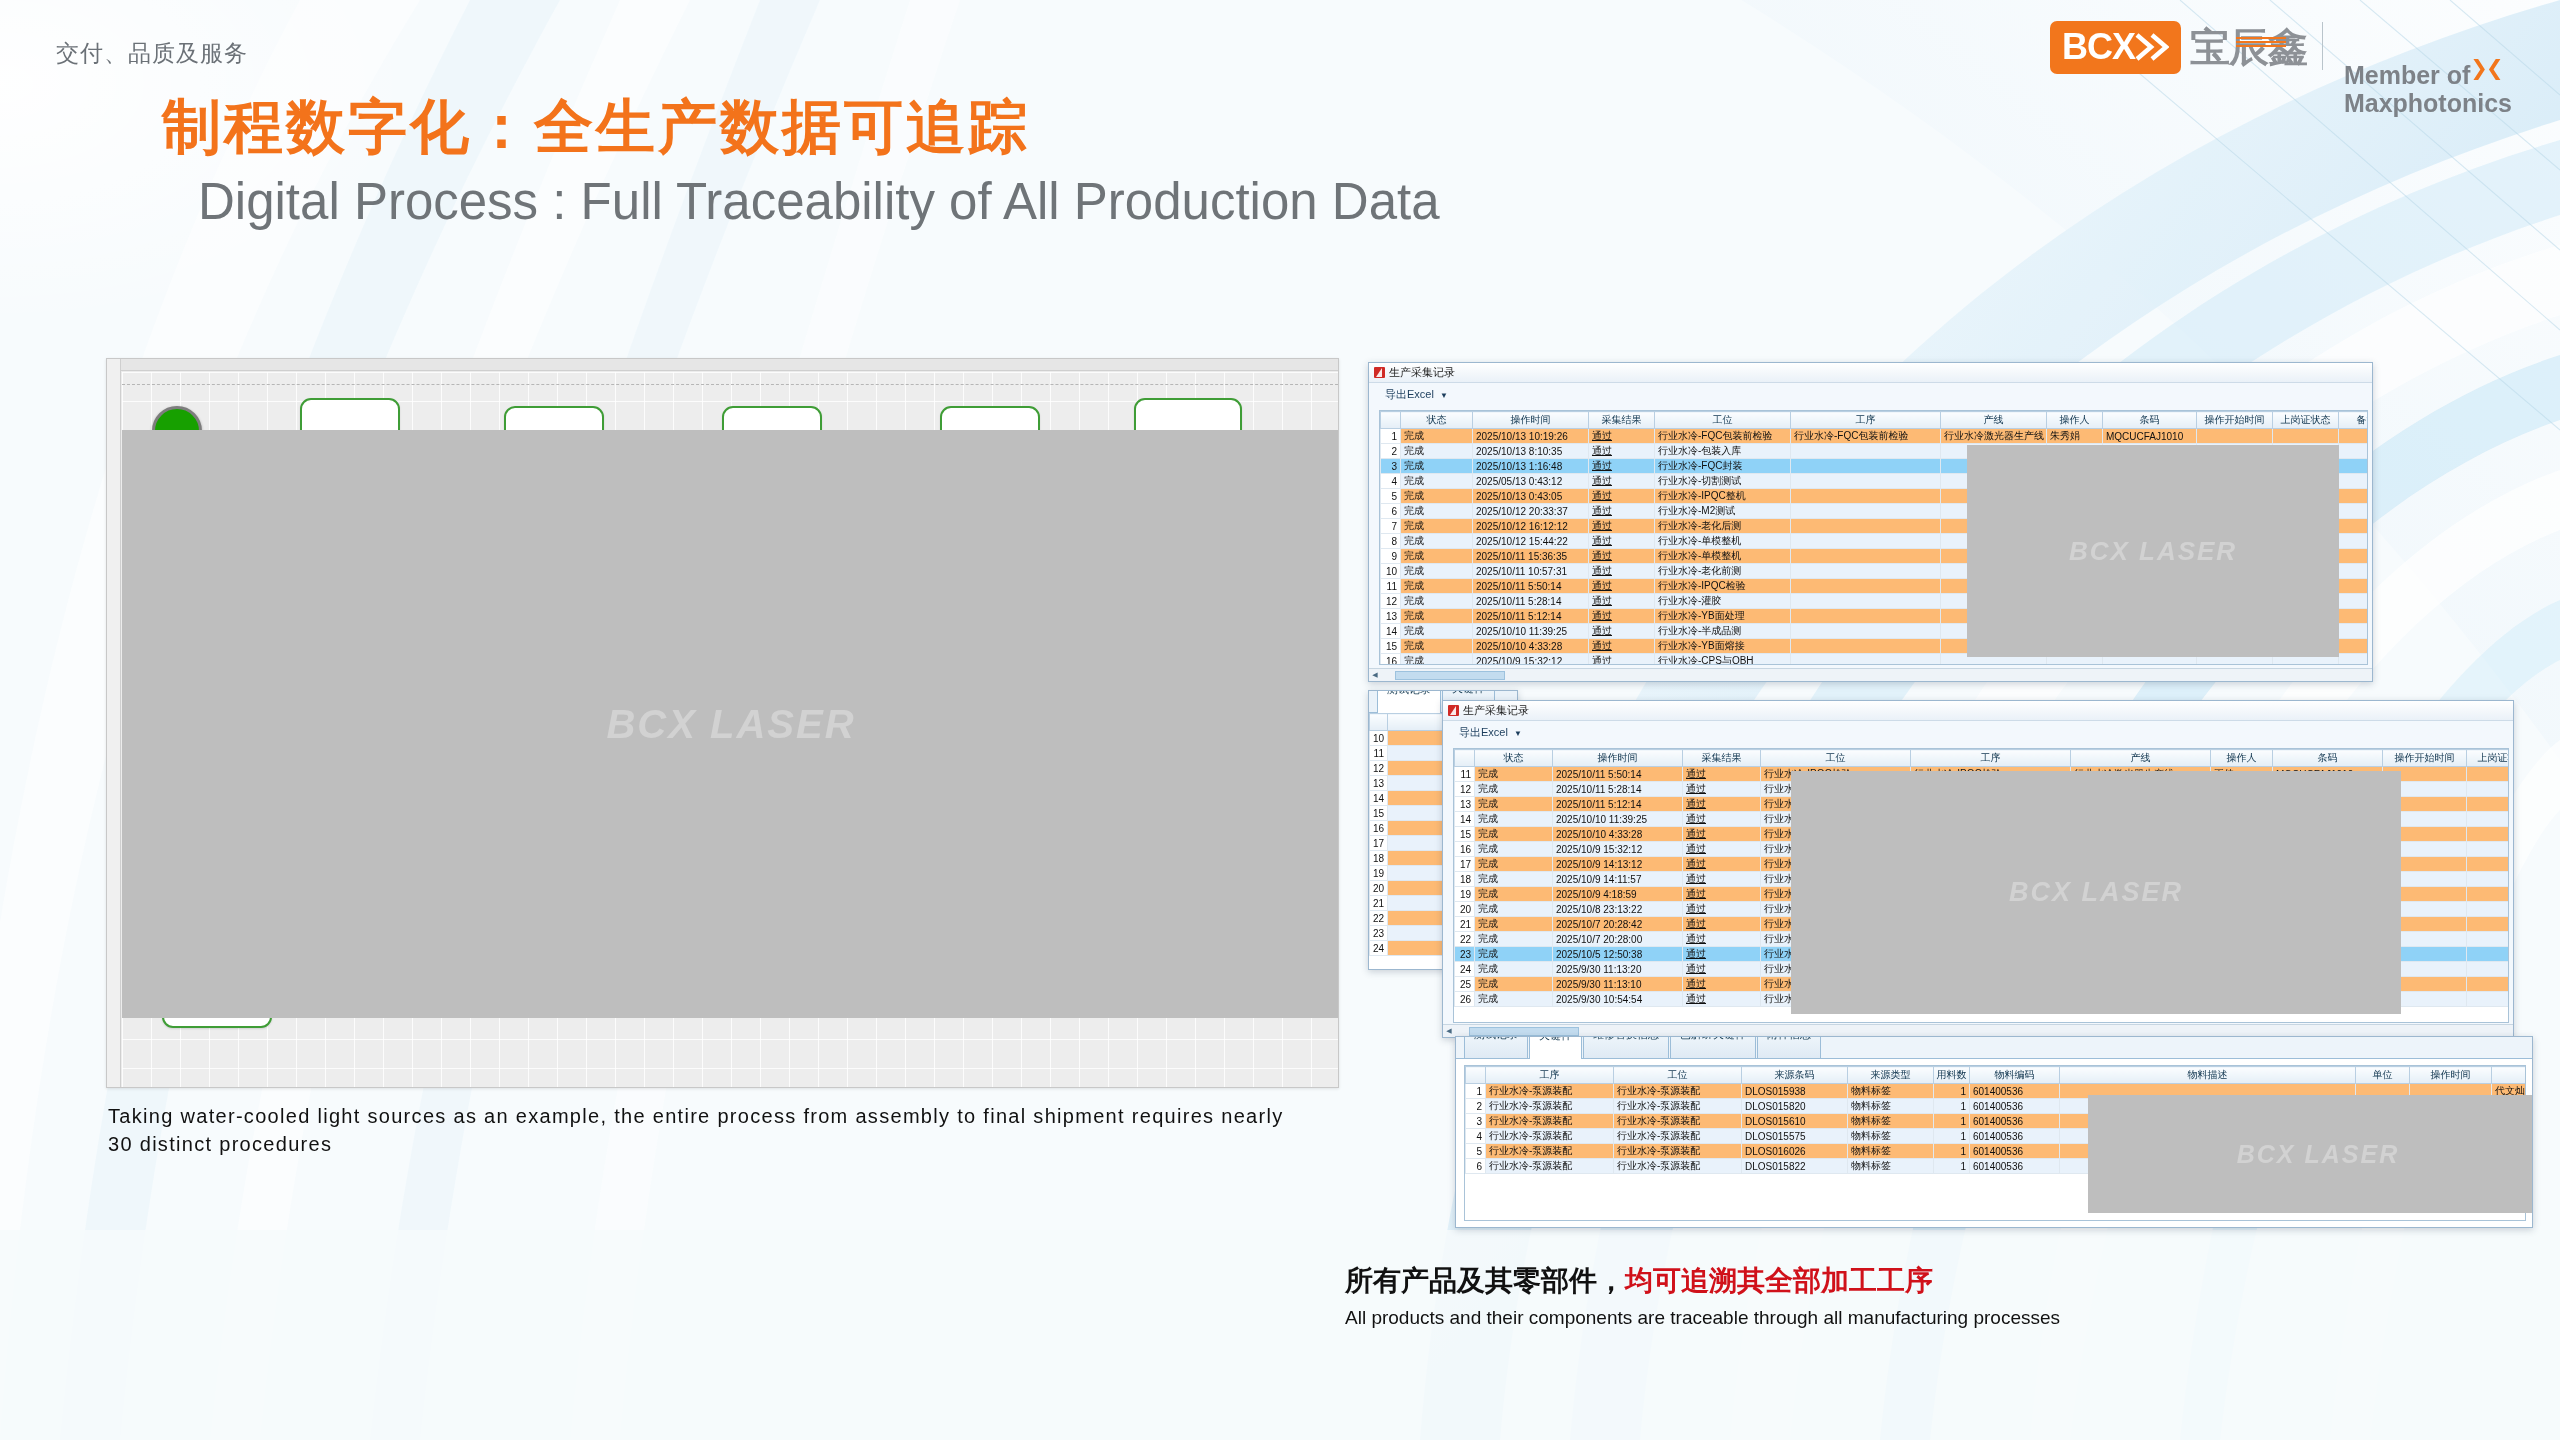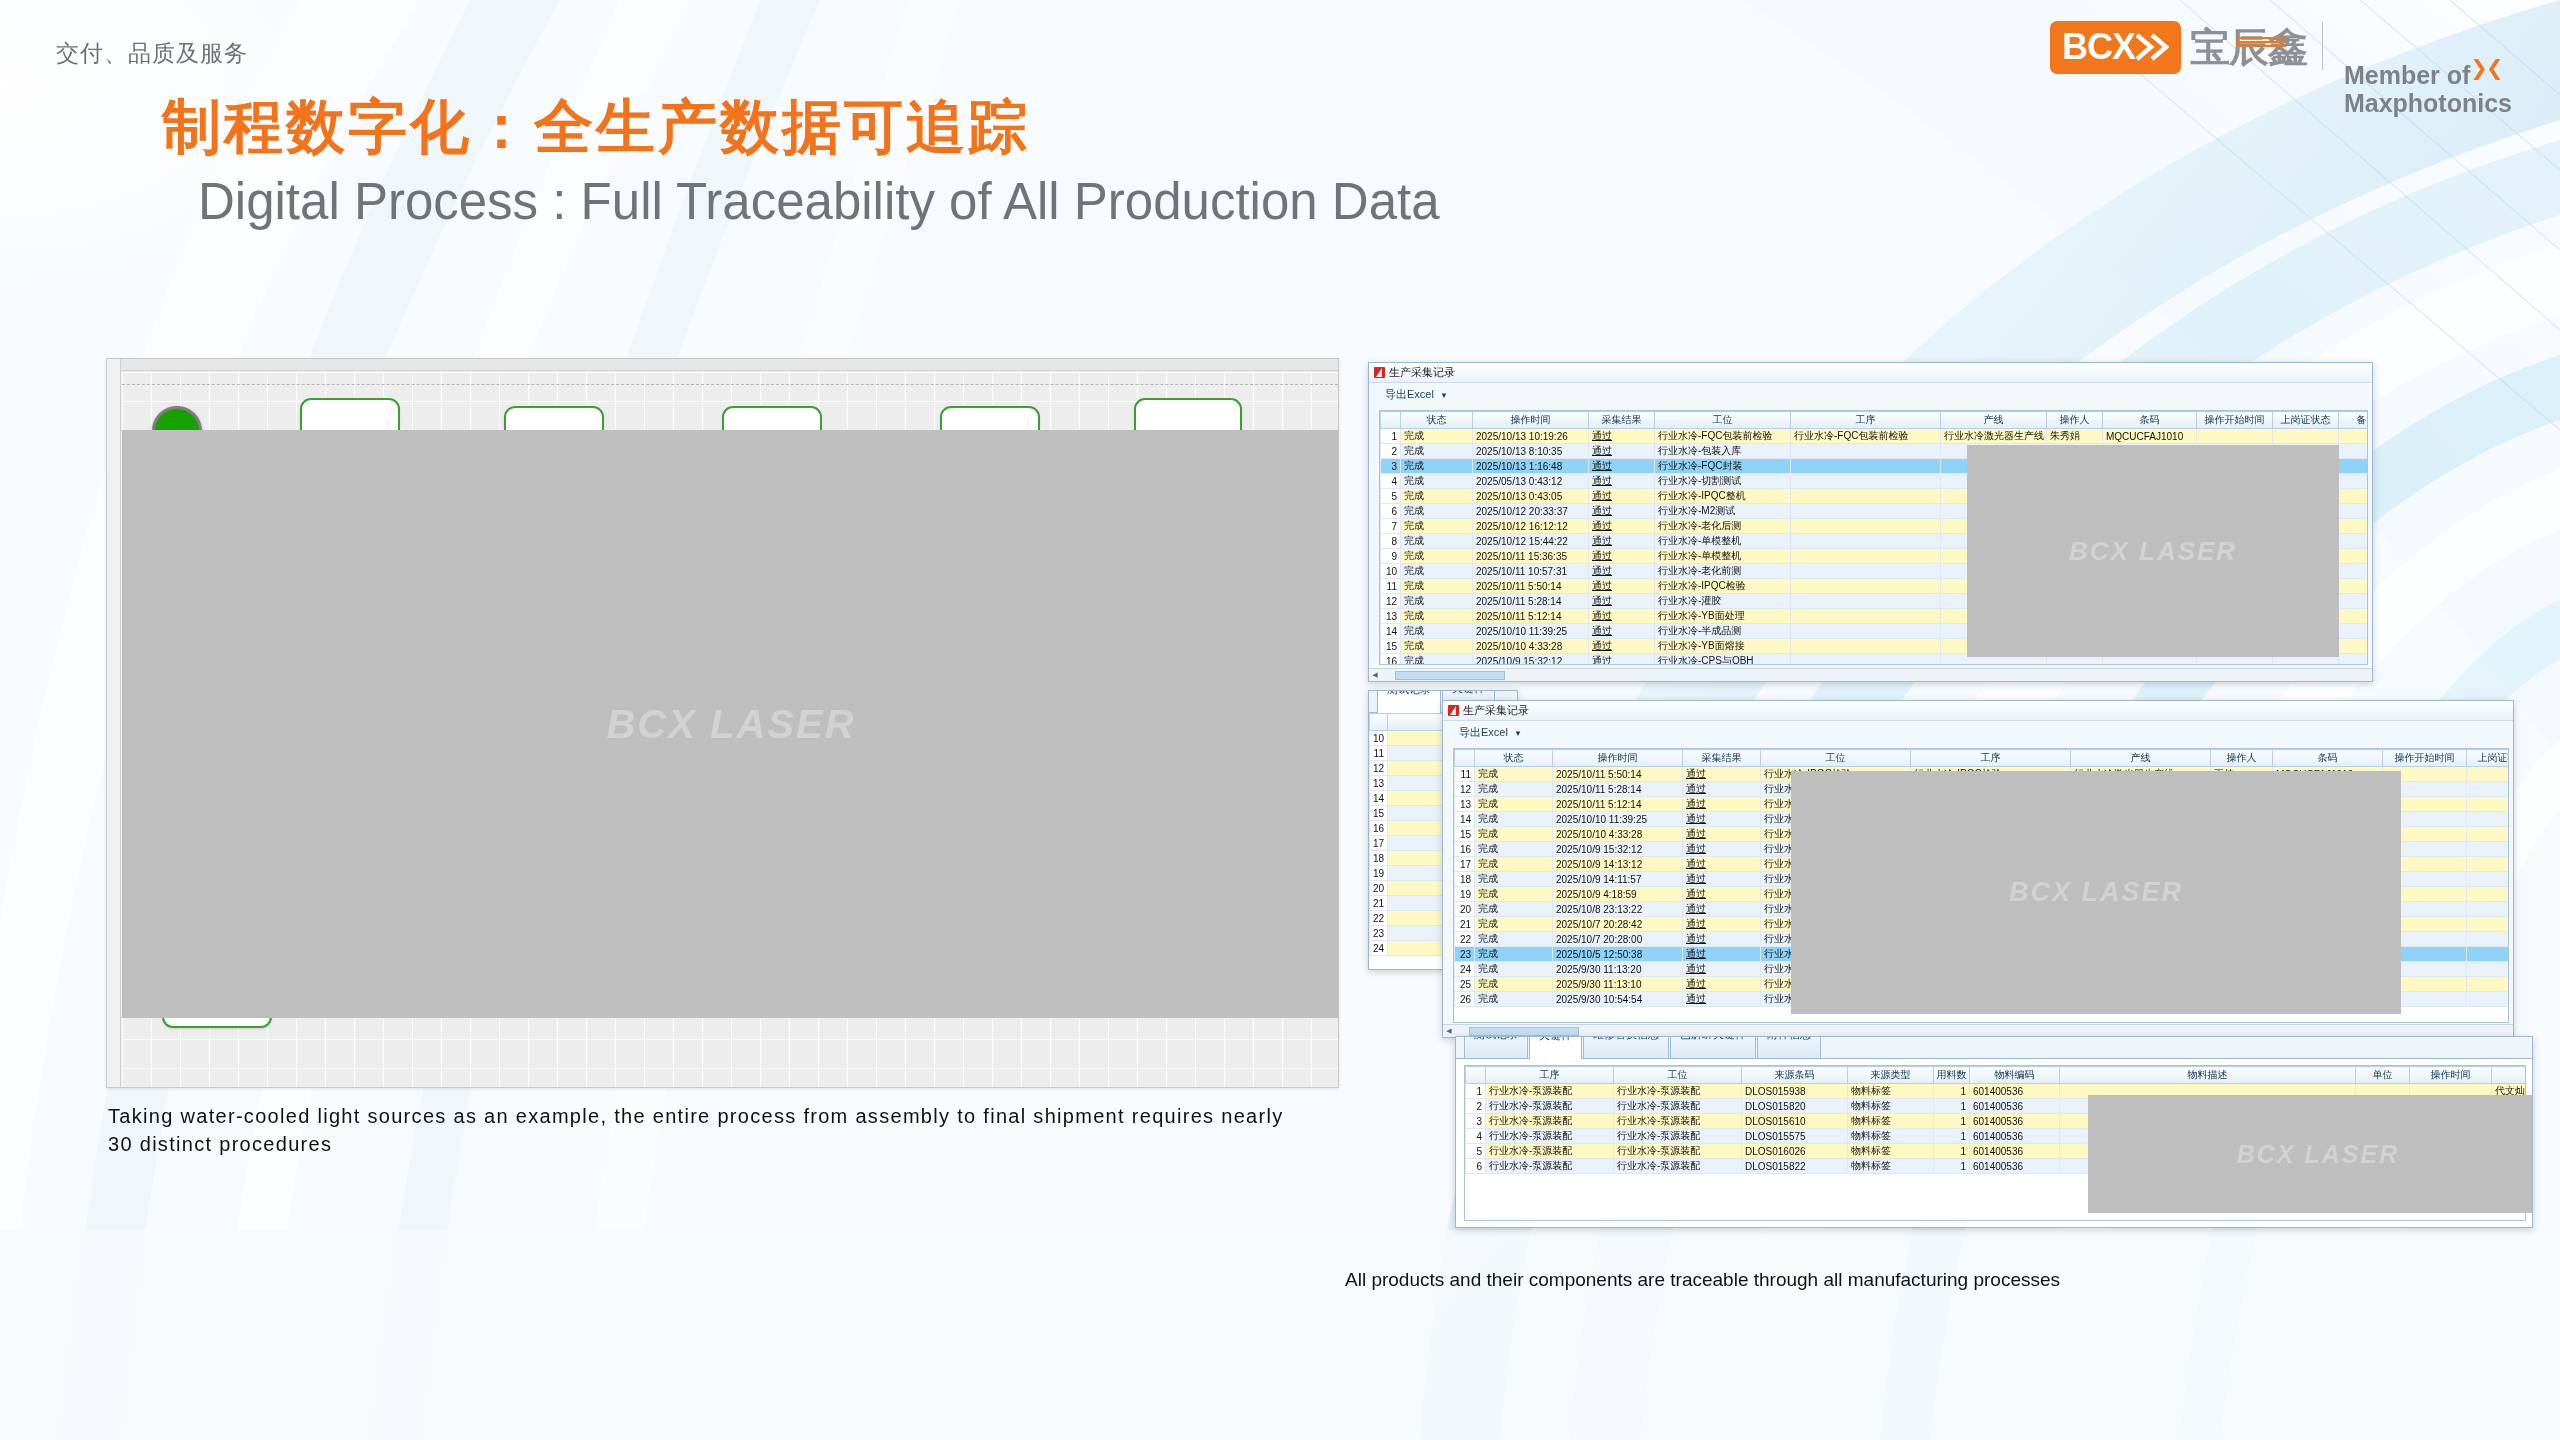--- a/index.html
+++ b/index.html
@@ -74,21 +74,21 @@
   .win-ico { width:11px; height:11px; margin-right:4px; background:#d02a25;
              clip-path:polygon(0 0,100% 0,100% 100%,0 100%); position:relative;
              border-radius:1px; }
   .win-ico::after{ content:""; position:absolute; left:2px; top:1px; width:6px; height:9px;
              background:#fff; clip-path:polygon(100% 0,100% 100%,0 100%); opacity:.9;}
   .toolbar { height:22px; display:flex; align-items:center; padding:0 11px; font-size:11px;
              color:#1b3d5c; }
   .toolbar .cap { border:1px solid transparent; padding:1px 4px; }
   .caret { margin-left:6px; font-size:8px; }
 
-  table.grid { border-collapse:collapse; table-layout:fixed; font-size:10px; background:#fef9c3;
+  table.grid { border-collapse:collapse; table-layout:fixed; font-size:10px; background:#fdba74;
                width:100%; }
   table.grid th { background:linear-gradient(#fbfdff,#e4eef7); border:1px solid #b9cfe2;
                font-weight:normal; color:#10354f; height:17px; padding:0 2px; text-align:center;
                white-space:nowrap; overflow:hidden; }
   table.grid td { border:1px solid #dfe8f0; height:15px; padding:0 3px; color:#111;
                white-space:nowrap; overflow:hidden; }
   table.grid tr:nth-child(even) td { background:#e9f2fb; }
   table.grid tr.sel td { background:#8fd2f7; }
   td.rn { text-align:right; color:#222; background:#fff !important; border-right:1px solid #cfd9e2;
           padding-right:4px; }
@@ -961,14 +961,17 @@
   <div class="redact" style="left:632px;top:58px;width:460px;height:118px;">
     <div class="wm" style="font-size:25px;">BCX LASER</div>
   </div>
 </div>
 
 <div id="cap-left">
   <div class="en">Taking water-cooled light sources as an example, the entire process from assembly to final shipment requires nearly 30 distinct procedures</div>
 </div>
 
 <div id="cap-right">
+  <div class="cn">
+    <span>所有产品及其零部件，</span><b class="hl">均可追溯其全部加工工序</b>
+  </div>
   <div class="en">All products and their components are traceable through all manufacturing processes</div>
 </div>
 
 </body></html>

